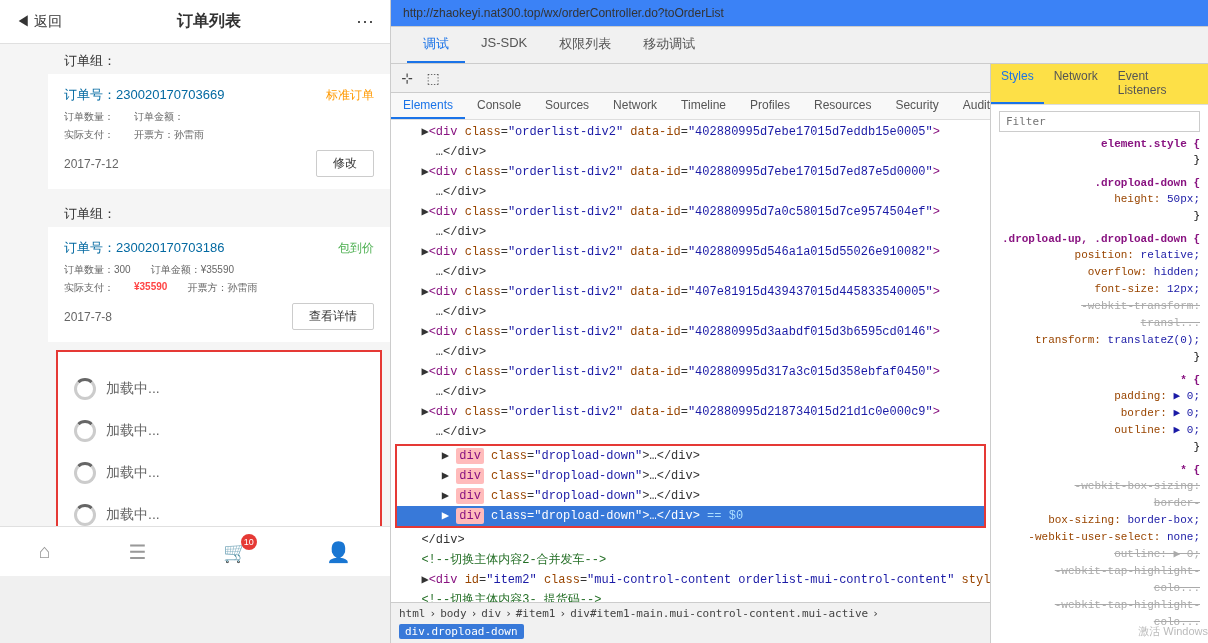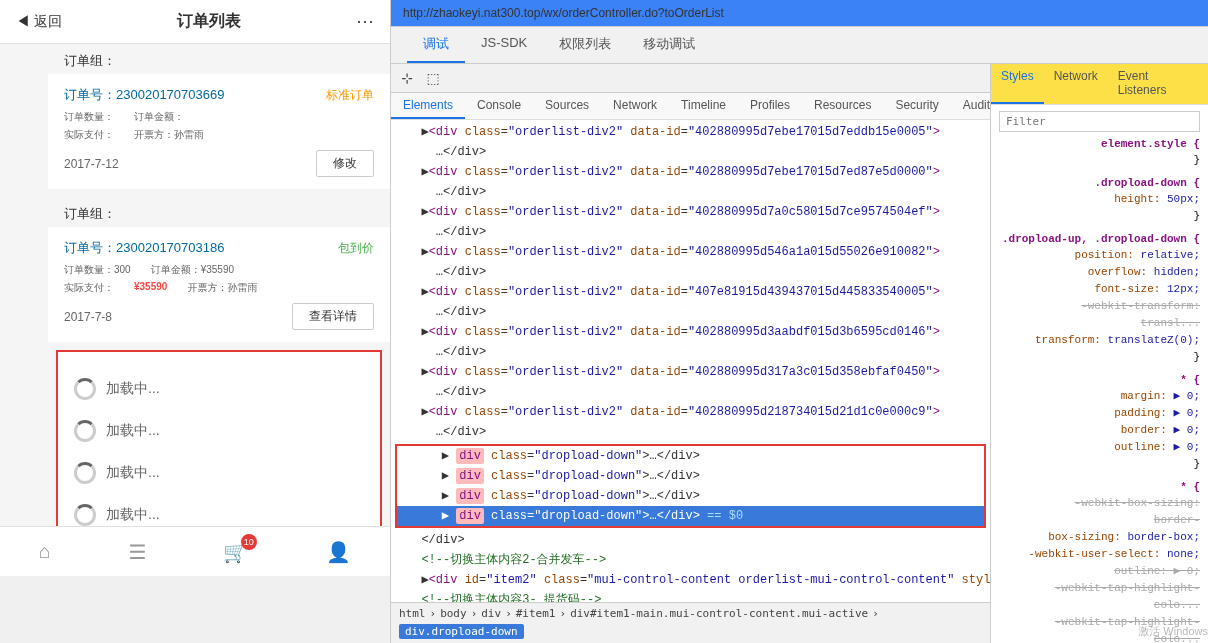--- a/index.html
+++ b/index.html
@@ -617,23 +617,20 @@
               &nbsp;&nbsp;<span class="css-prop">transform:</span><span class="css-val"> translateZ(0);</span>
             </div>
             <div class="css-line">}</div>
           </div>
         </div>
 
         <div class="css-rule">
           <div class="css-selector">* {</div>
           <div class="css-block">
             <div class="css-line">
-              &nbsp;&nbsp;<span class="css-prop">margin:</span><span class="css-val"> ▶ 0;</span>
-            </div>
-            <div class="css-line">
               &nbsp;&nbsp;<span class="css-prop">padding:</span><span class="css-val"> ▶ 0;</span>
             </div>
             <div class="css-line">
               &nbsp;&nbsp;<span class="css-prop">border:</span><span class="css-val"> ▶ 0;</span>
             </div>
             <div class="css-line">
               &nbsp;&nbsp;<span class="css-prop">outline:</span><span class="css-val"> ▶ 0;</span>
             </div>
             <div class="css-line">}</div>
           </div>

